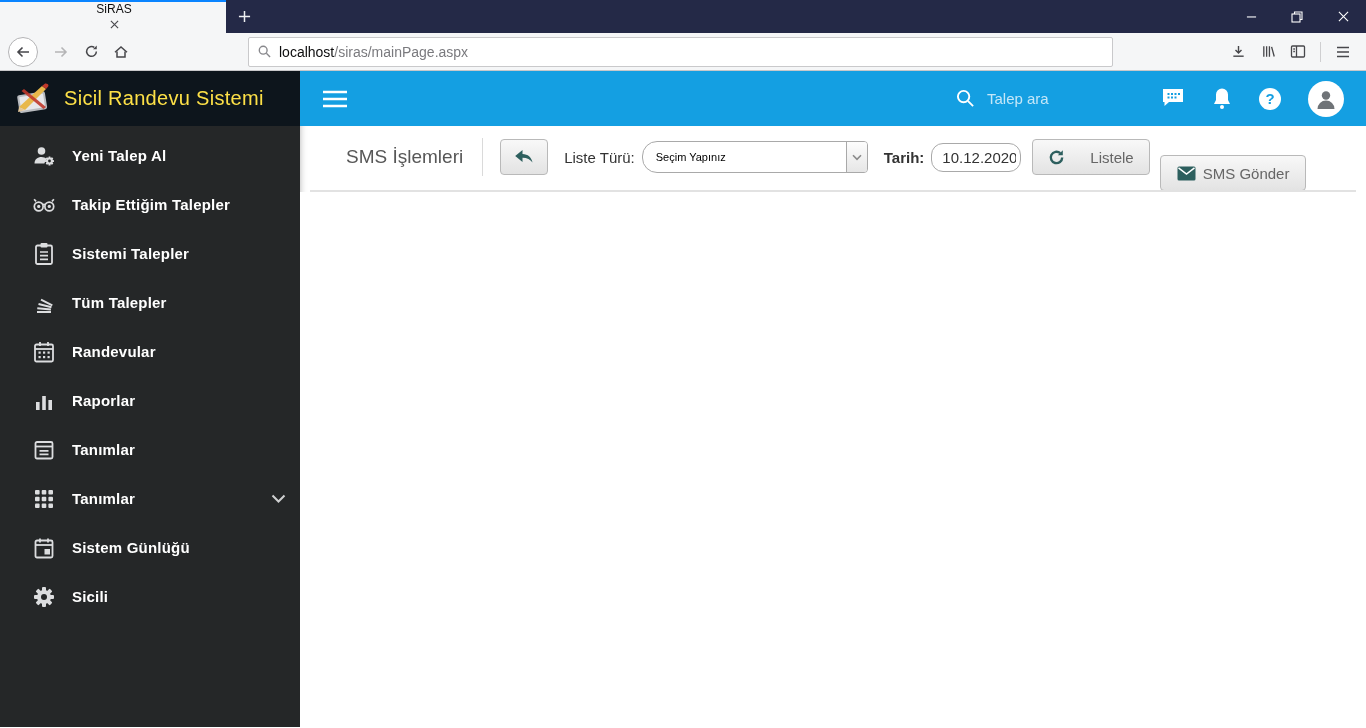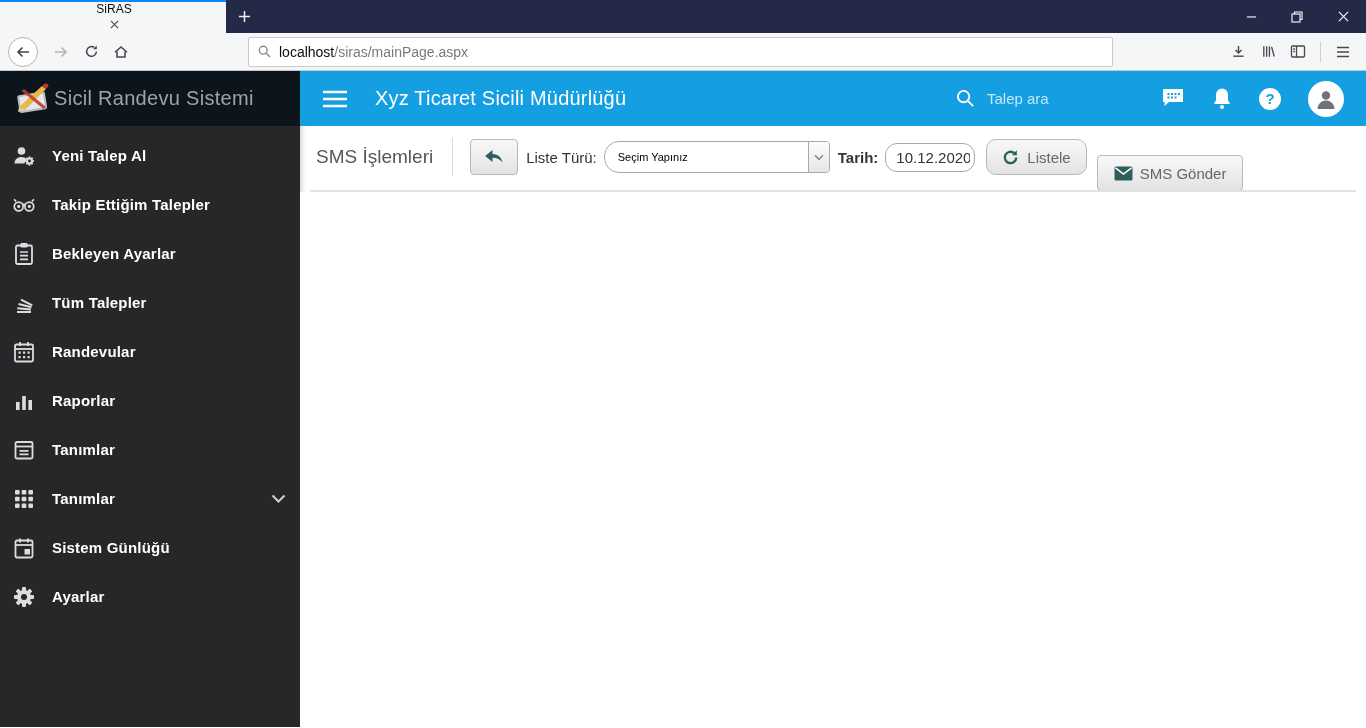--- a/index.html
+++ b/index.html
@@ -36,21 +36,21 @@
   }
   .url-search-icon { color:#88888c; display:flex; margin-right:8px; }
   .url-text { font-size:14px; white-space:nowrap; overflow:hidden; }
   .url-host { color:#0c0c0d; }
   .url-path { color:#7a7a7e; }
   .tb-sep { width:1px; height:20px; background:#cfcfd1; margin:0 7px; }
 
   
   .app-header { height:55px; display:flex; }
   .brand { width:300px; background:#0d151c; display:flex; align-items:center; padding-left:12px; }
-  .brand-title { color:#a3a3a3; font-size:20px; letter-spacing:.3px; }
+  .brand-title { color:#fde047; font-size:20px; margin-left:10px; letter-spacing:.3px; }
   .blue-header { flex:1; background:#149fe2; display:flex; align-items:center; color:#fff; }
   .burger { margin-left:21px; width:28px; display:flex; align-items:center; justify-content:center; }
   .office-title { font-size:20px; margin-left:26px; font-weight:400; letter-spacing:.2px; }
   .hdr-search { margin-left:auto; display:flex; align-items:center; }
   .hdr-search-icon { display:flex; margin-right:12px; }
   .hdr-search-input {
     background:transparent; border:none; outline:none; color:#fff;
     font-size:15px; width:118px; font-family:"Liberation Sans", sans-serif;
   }
   .hdr-search-input::placeholder { color:rgba(255,255,255,.75); }
@@ -61,52 +61,52 @@
     font-size:15px; font-weight:700; display:flex; align-items:center; justify-content:center;
   }
   .avatar {
     width:36px; height:36px; border-radius:50%; background:#fff;
     display:flex; align-items:center; justify-content:center;
   }
 
   
   .app-body { display:flex; height:601px; }
   .sidebar { width:300px; background:#252728; padding-top:5px; }
-  .nav-item { height:49px; display:flex; align-items:center; padding:0 14px 0 12px; color:#fff; cursor:default; }
+  .nav-item { height:49px; display:flex; align-items:center; padding:0 14px 0 32px; color:#fff; cursor:default; }
   .nav-icon { width:24px; height:24px; display:flex; align-items:center; justify-content:center; }
   .nav-label { margin-left:16px; font-size:15px; font-weight:700; letter-spacing:.2px; }
   .nav-chevron { margin-left:auto; color:#cfd0d1; display:flex; }
 
   .main { flex:1; background:#fff; display:flex; flex-direction:column; box-shadow:inset 7px 0 7px -7px rgba(0,0,0,.3); }
-  .content-toolbar { height:62px; display:flex; align-items:center; padding-left:16px; }
+  .content-toolbar { height:62px; display:flex; align-items:center; padding-left:46px; }
   .page-title { font-size:19px; color:#575757; font-weight:400; }
   .vdivider { width:1px; height:38px; background:#dadada; margin:0 17px 0 19px; }
   .btn {
     background:linear-gradient(#f8f8f8,#e3e3e3); border:1px solid #b9b9b9; border-radius:4px;
     color:#666; font-size:15px; display:flex; align-items:center; justify-content:center;
     font-family:"Liberation Sans", sans-serif;
   }
   .btn-back { width:48px; height:36px; }
-  .lbl { font-size:15px; color:#333; margin-left:8px; white-space:nowrap; }
+  .lbl { font-size:15px; color:#333; margin-left:16px; white-space:nowrap; }
   .lbl-bold { font-weight:700; }
   .select {
     margin-left:7px; width:226px; height:32px; border:1px solid #a9a9a9;
     border-radius:15px 4px 4px 15px; background:#fff; display:flex; align-items:stretch; overflow:hidden;
   }
   .select-text { flex:1; display:flex; align-items:center; padding-left:13px; font-size:11px; color:#000000; }
   .select-btn {
     width:21px; border-left:1px solid #a9a9a9; background:linear-gradient(#fdfdfd,#e6e6e6);
     display:flex; align-items:center; justify-content:center; color:#8b8b8b;
   }
   .date-input {
     margin-left:7px; width:90px; height:29px; border:1px solid #a9a9a9; border-radius:12px;
     font-size:15px; color:#333; padding:0 4px 0 10px; outline:none;
     font-family:"Liberation Sans", sans-serif; background:#fff;
   }
-  .btn-listele { margin-left:11px; height:36px; padding:0 15px; gap:8px;border-radius:10px; }
+  .btn-listele { margin-left:11px; height:36px; padding:0 15px; gap:25px; }
   .btn-sms { margin-left:10px; height:36px; padding:0 16px; gap:7px;margin-top:32px; }
   .hdivider { height:2px; background:#e2e2e2; margin:2px 10px 0 10px; }
   .content-empty { flex:1; background:#fff; }
 
   svg { display:block; }
 </style>
 </head>
 <body>
 
 <div class="screen">
@@ -215,21 +215,20 @@
         <path d="M12 8l22 18-2.5 2L9.5 10z" fill="#c0392b" opacity=".9"></path>
       </svg>
       <span class="brand-title">Sicil Randevu Sistemi</span>
     </div>
     <div class="blue-header">
       <span class="burger">
         <svg width="26" height="18" viewBox="0 0 26 18" stroke="#fff" stroke-width="2.6">
             <path d="M1 2h24M1 9h24M1 16h24"></path>
           </svg>
       </span>
-      <span class="office-title">Xyz Ticaret Sicili Müdürlüğü</span>
       <span class="hdr-search">
         <span class="hdr-search-icon">
           <svg width="19" height="19" viewBox="0 0 20 20" fill="none" stroke="#fff" stroke-width="2">
               <circle cx="8" cy="8" r="6"></circle>
               <path d="M12.7 12.7L18 18"></path>
             </svg>
         </span>
         <input class="hdr-search-input" placeholder="Talep ara" style="">
       </span>
       <span class="hdr-icons">
@@ -307,21 +306,21 @@
       <div class="nav-item">
         <span class="nav-icon">
           <svg width="22" height="24" viewBox="0 0 22 24">
             <rect x="3" y="3.5" width="16" height="18.5" rx="1.5" fill="none" stroke="#dcdddf" stroke-width="1.8"></rect>
             <rect x="7.5" y="1" width="7" height="4.5" rx="1" fill="#dcdddf"></rect>
             <g stroke="#dcdddf" stroke-width="1.7">
               <path d="M7 10h8M7 13.7h8M7 17.4h8"></path>
             </g>
           </svg>
         </span>
-        <span class="nav-label">Bekleyen Ayarlar</span>
+        <span class="nav-label">Sistemi Talepler</span>
       </div>
 
       <div class="nav-item">
         <span class="nav-icon">
           <svg width="24" height="24" viewBox="0 0 24 24" fill="none" stroke="#dcdddf" stroke-width="2">
             <path d="M5 21h14"></path>
             <path d="M5.3 17.2l13.6 1.4"></path>
             <path d="M6.5 13l13 3.2"></path>
             <path d="M9 8.7l11.3 5.6"></path>
           </svg>
@@ -410,21 +409,21 @@
             <g fill="#dcdddf">
               <rect x="10" y="2" width="4" height="20" rx="1"></rect>
               <rect x="10" y="2" width="4" height="20" rx="1" transform="rotate(45 12 12)"></rect>
               <rect x="10" y="2" width="4" height="20" rx="1" transform="rotate(90 12 12)"></rect>
               <rect x="10" y="2" width="4" height="20" rx="1" transform="rotate(135 12 12)"></rect>
               <circle cx="12" cy="12" r="7"></circle>
             </g>
             <circle cx="12" cy="12" r="3" fill="#252728"></circle>
           </svg>
         </span>
-        <span class="nav-label">Ayarlar</span>
+        <span class="nav-label">Sicili</span>
       </div>
 
     </div>
 
     <div class="main">
       <div class="content-toolbar">
         <span class="page-title">SMS İşlemleri</span>
         <span class="vdivider"></span>
 
         <button class="btn btn-back">

